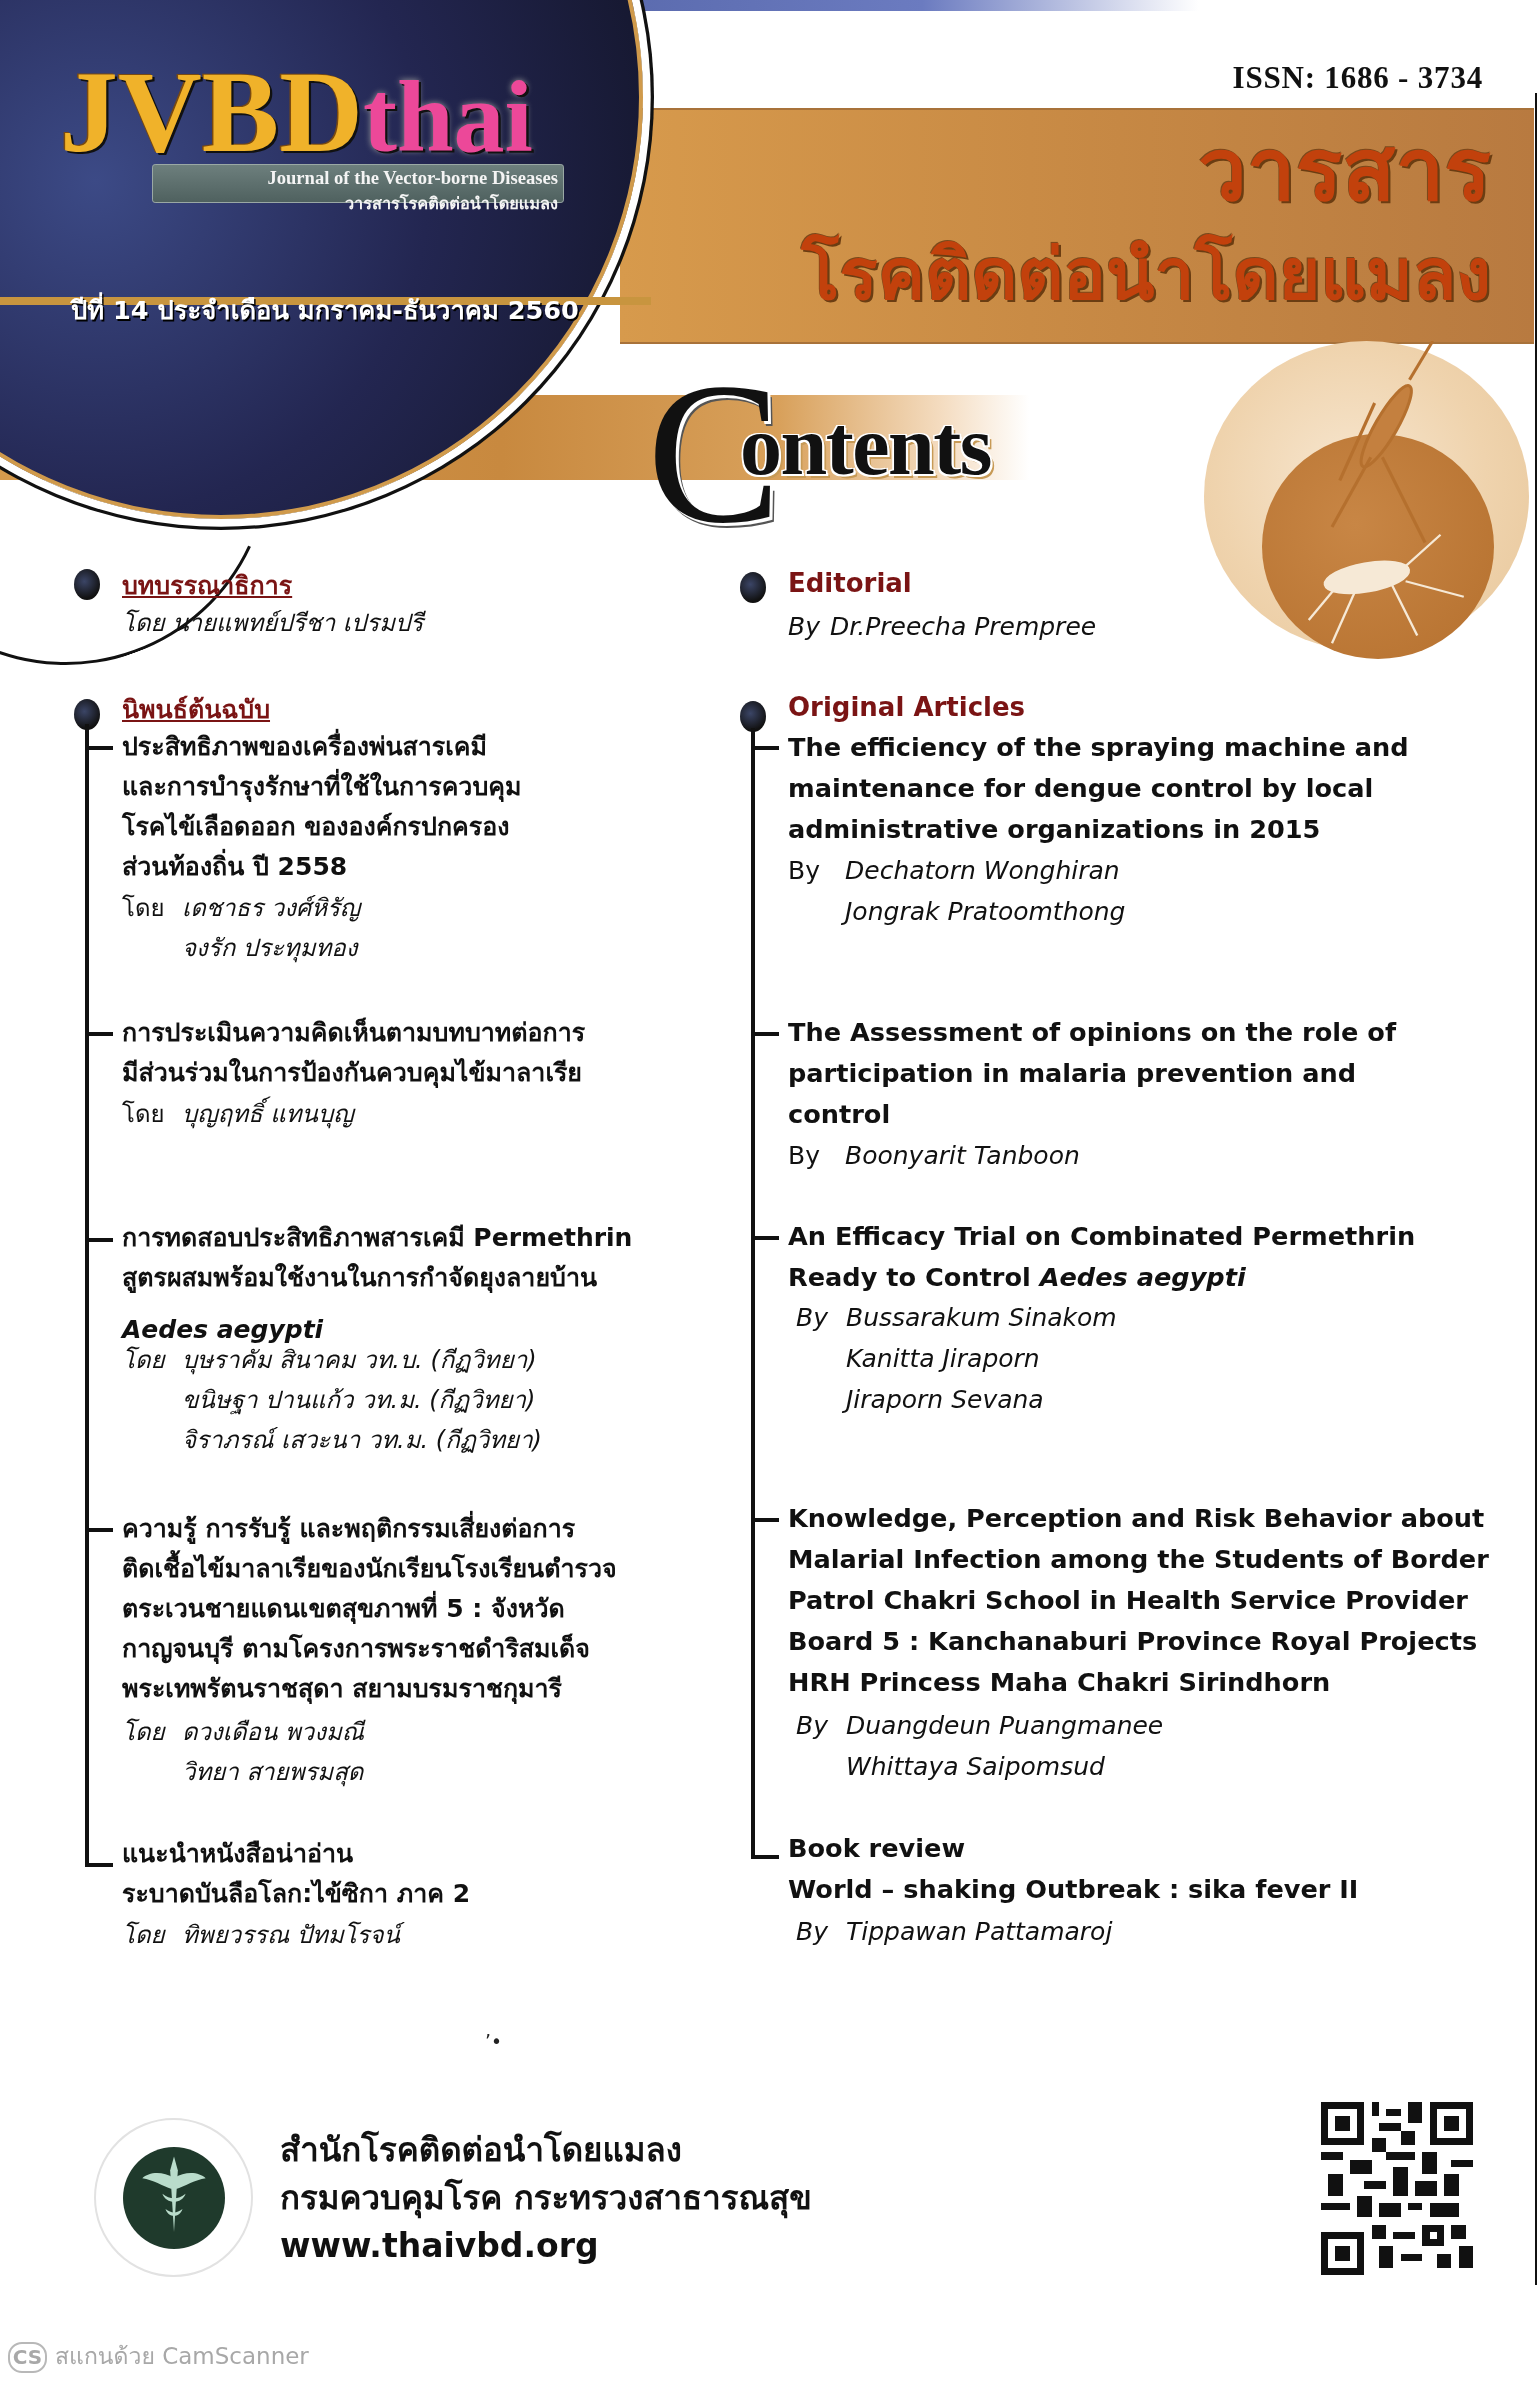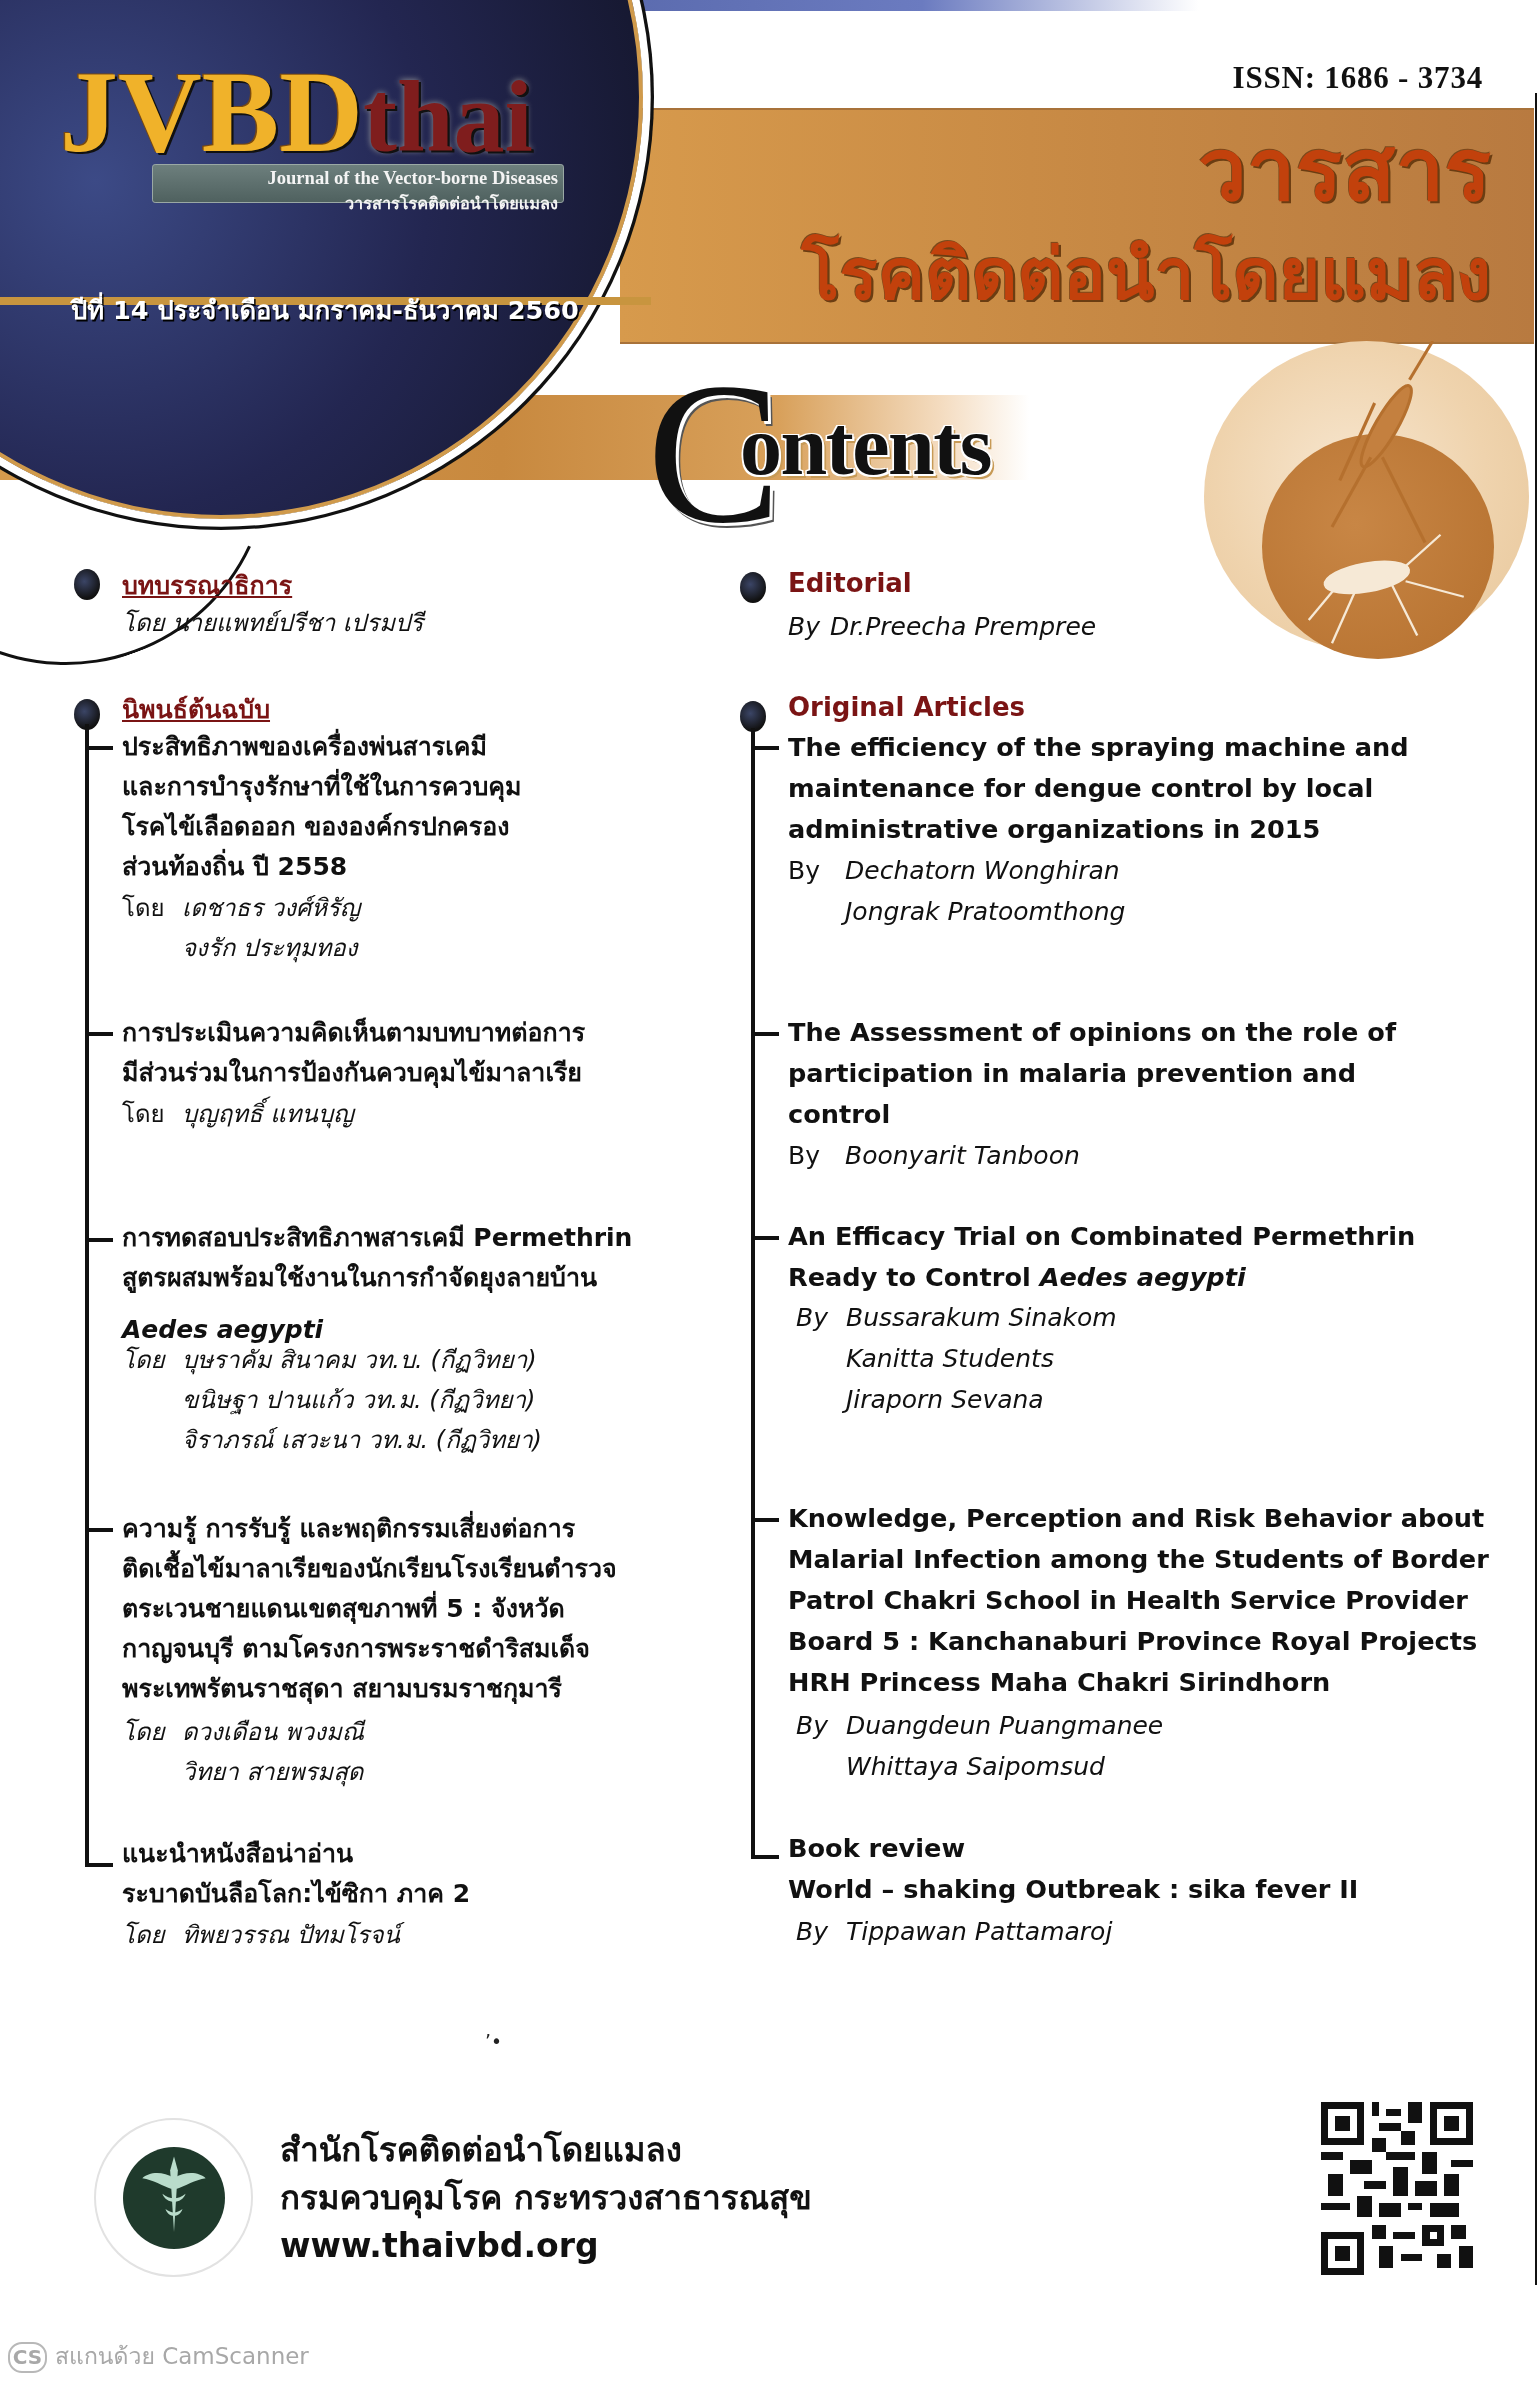--- a/index.html
+++ b/index.html
@@ -51,21 +51,21 @@
     }
     .jvbd {
       left: 60px; top: 54px; font-family: "Liberation Serif", serif; font-weight: bold;
       font-size: 116px; line-height: 116px; white-space: nowrap;
     }
     .jvbd .gold {
       color: #f0b22a;
       text-shadow: 2.3px 2.3px 0 #111, -1.5px -1.5px 0 #7a4a10;
     }
     .jvbd .silver {
-      color: #7f1d1d; font-size: 102px;
+      color: #ec4899; font-size: 102px;
       text-shadow: 2.3px 2.3px 0 #111, 0 0 6.2px #999;
       margin-top: 44px;
     }
     .jvbd-sub {
       left: 152px; top: 164px; width: 412px; height: 39px;
       background: linear-gradient(180deg, #6d7f7d, #4f615f);
       border: 1.5px solid #9aa8a4; border-radius: 3.1px;
       color: #f4f4f4; text-align: right; padding-right: 5px; box-sizing: border-box;
     }
     .jvbd-sub .en {
@@ -328,21 +328,21 @@
   </div>
 
   <div class="tree-hline" style="left:11px;top:1236px"></div>
   <div class="entry-title" style="left:48px;top:1216px">
     <div>An Efficacy Trial on Combinated Permethrin</div>
     <div><span>Ready to Control </span><span class="it">Aedes aegypti</span></div>
   </div>
   <div class="byline" style="left:56px;top:1297px">
     <span class="by" style="width:50px">By</span><span class="names">
       <div>Bussarakum Sinakom</div>
-      <div>Kanitta Students</div>
+      <div>Kanitta Jiraporn</div>
       <div>Jiraporn Sevana</div>
     </span>
   </div>
 
   <div class="tree-hline" style="left:11px;top:1518px"></div>
   <div class="entry-title" style="left:48px;top:1498px">
     <div>Knowledge, Perception and Risk Behavior about</div>
     <div>Malarial Infection among the Students of Border</div>
     <div>Patrol Chakri School in Health Service Provider</div>
     <div>Board 5 : Kanchanaburi Province Royal Projects</div>

